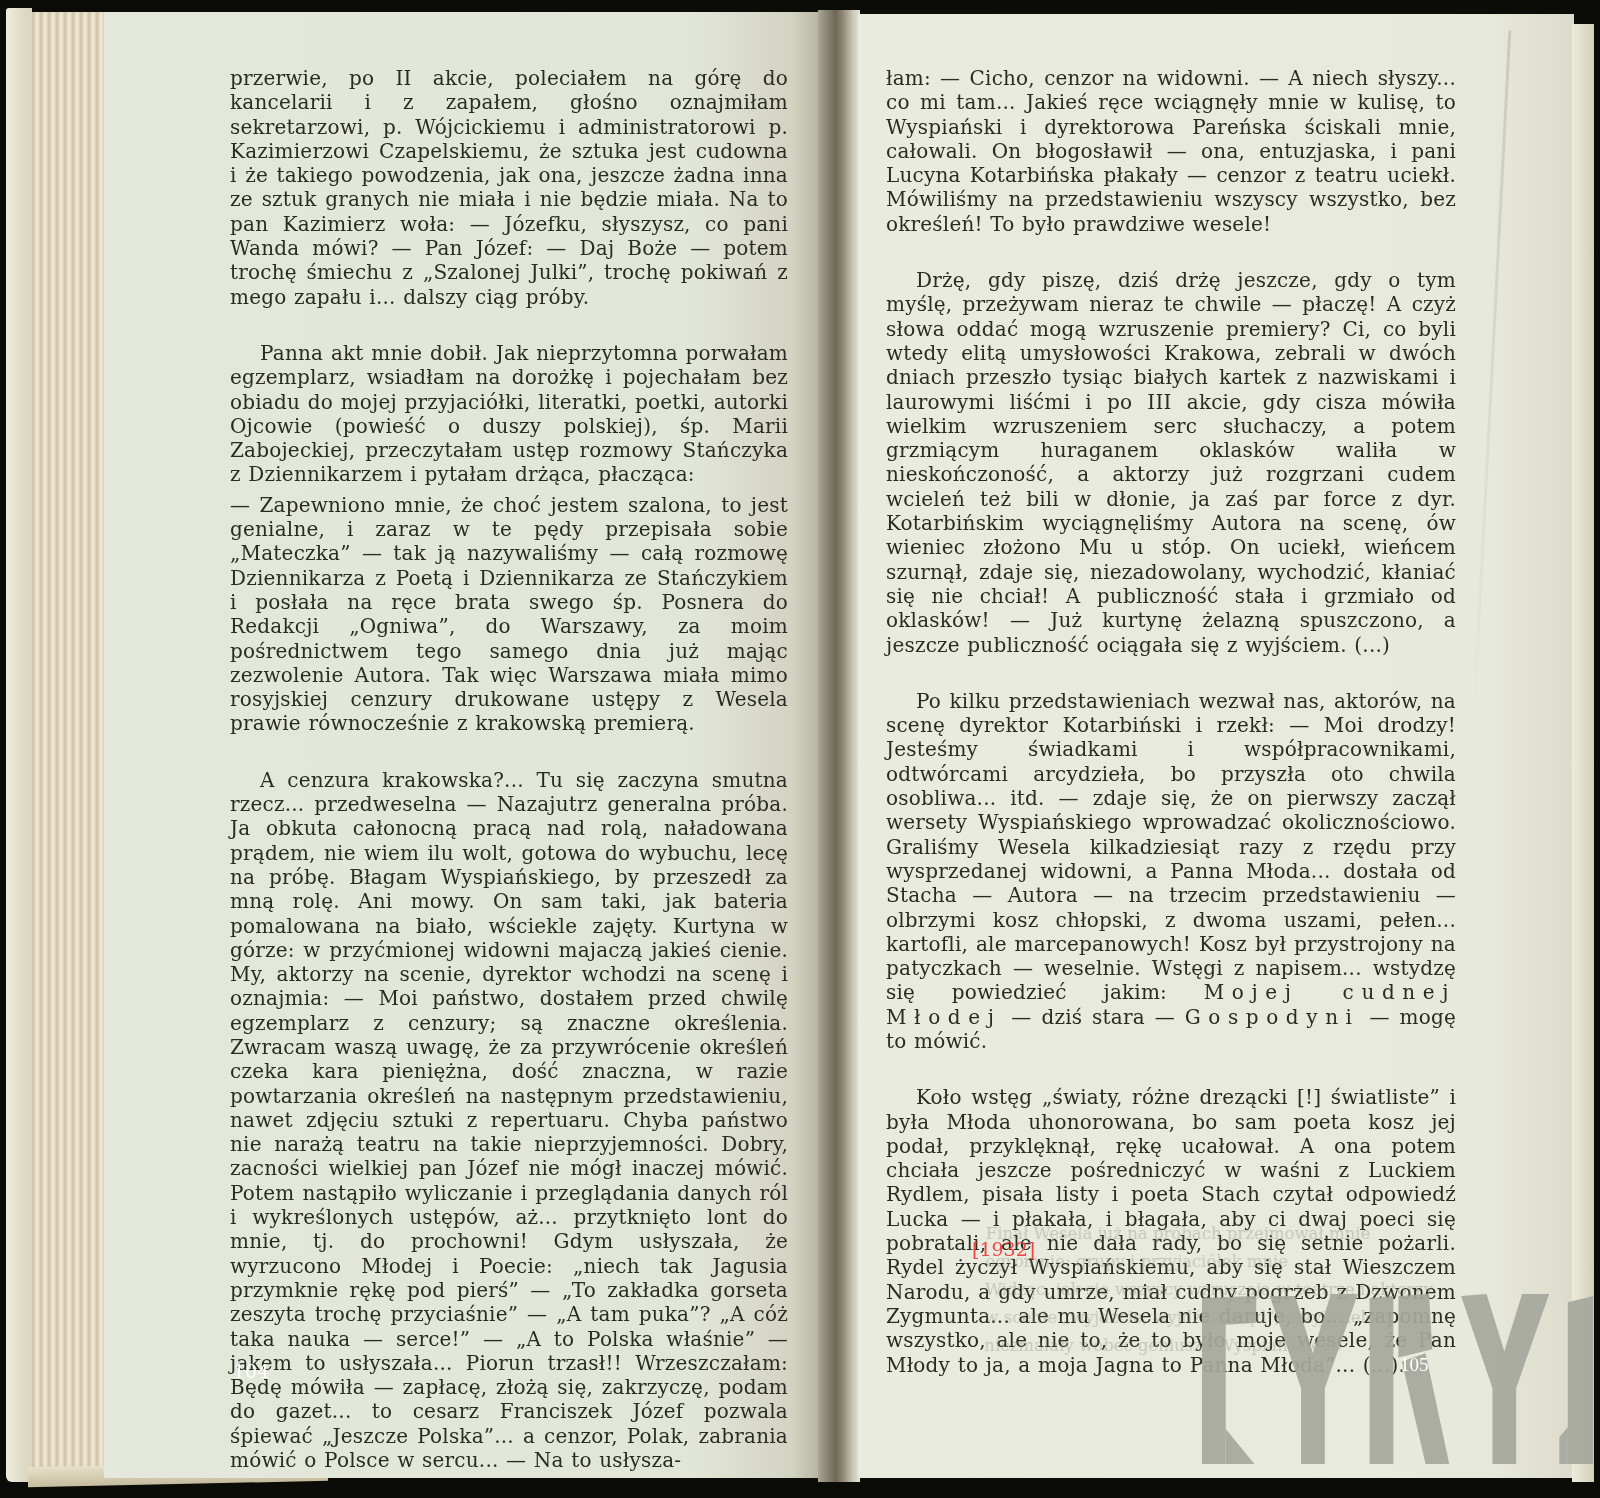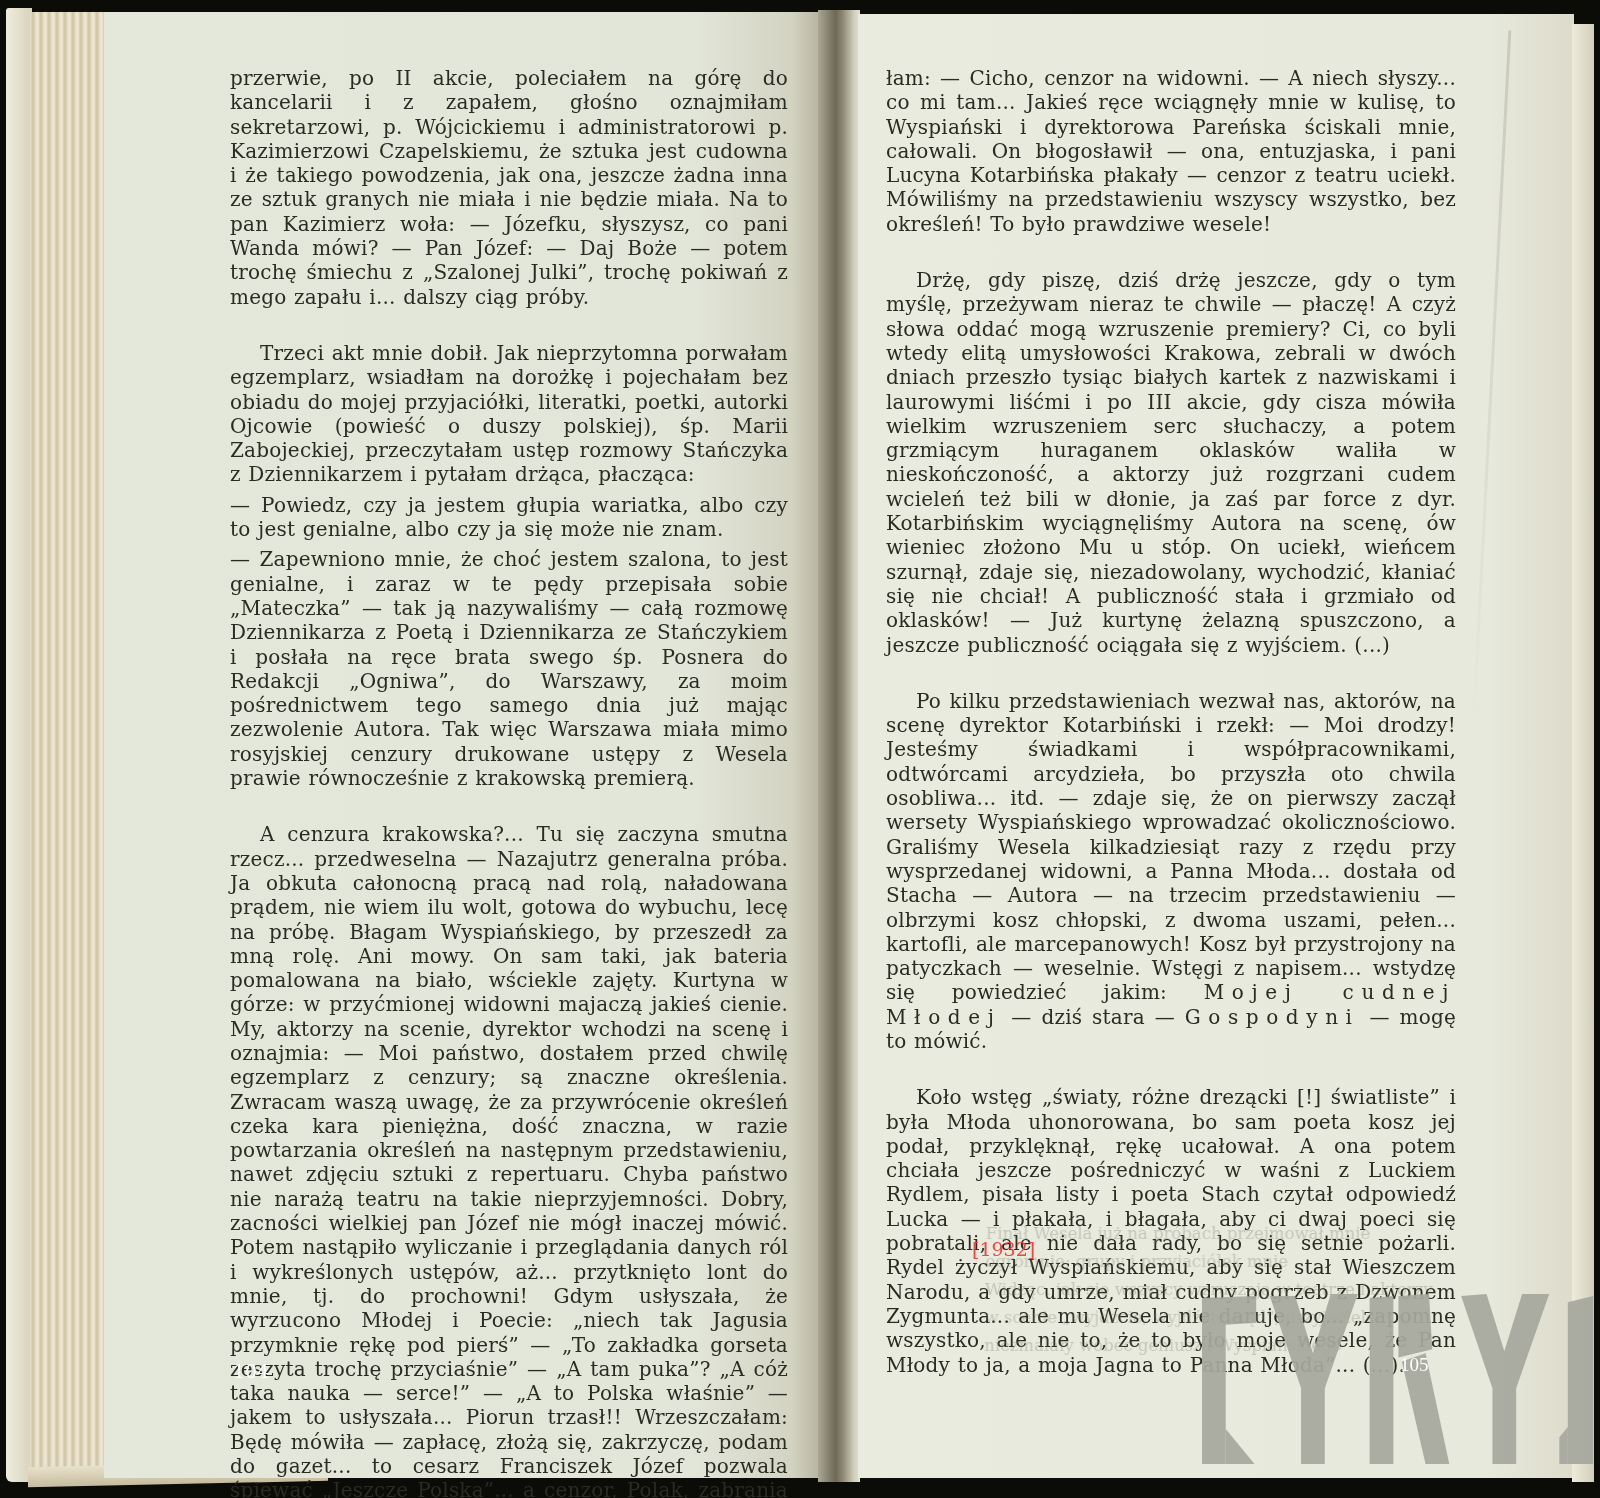--- a/index.html
+++ b/index.html
@@ -59,22 +59,21 @@
 <div class="stack-left"></div>
 <div class="stack-bottom"></div>
 <div class="page-left"></div>
 <div class="gutter"></div>
 <div class="page-right"></div>
 <div class="cover-right"></div>
 <div class="crease"></div>
 
 <div class="text-col text-left">
     <p class="para"><span>przerwie, po II akcie, poleciałem na górę do kancelarii i z zapałem, głośno oznajmiłam sekretarzowi, p. Wójcickiemu i administratorowi p. Kazimierzowi Czapelskiemu, że sztuka jest cudowna i że takiego powodzenia, jak ona, jeszcze żadna inna ze sztuk granych nie miała i nie będzie miała. Na to pan Kazimierz woła: — Józefku, słyszysz, co pani Wanda mówi? — Pan Józef: — Daj Boże — potem trochę śmiechu z „Szalonej Julki”, trochę pokiwań z mego zapału i... dalszy ciąg próby.</span></p>
-    <p class="para indent"><span>Trzeci akt mnie dobił. Jak nieprzytomna porwałam egzemplarz, wsiadłam na dorożkę i pojechałam bez obiadu do mojej przyjaciółki, literatki, poetki, autorki </span><span class="it">Ojcowie</span><span> (powieść o duszy polskiej), śp. Marii Zabojeckiej, przeczytałam ustęp rozmowy Stańczyka z Dziennikarzem i pytałam drżąca, płacząca:</span></p>
-    <p class="para"><span>— Powiedz, czy ja jestem głupia wariatka, albo czy to jest genialne, albo czy ja się może nie znam.</span></p>
+    <p class="para indent"><span>Panna akt mnie dobił. Jak nieprzytomna porwałam egzemplarz, wsiadłam na dorożkę i pojechałam bez obiadu do mojej przyjaciółki, literatki, poetki, autorki </span><span class="it">Ojcowie</span><span> (powieść o duszy polskiej), śp. Marii Zabojeckiej, przeczytałam ustęp rozmowy Stańczyka z Dziennikarzem i pytałam drżąca, płacząca:</span></p>
     <p class="para"><span>— Zapewniono mnie, że choć jestem szalona, to jest genialne, i zaraz w te pędy przepisała sobie „Mateczka” — tak ją nazywaliśmy — całą rozmowę Dziennikarza z Poetą i Dziennikarza ze Stańczykiem i posłała na ręce brata swego śp. Posnera do Redakcji „Ogniwa”, do Warszawy, za moim pośrednictwem tego samego dnia już mając zezwolenie Autora. Tak więc Warszawa miała mimo rosyjskiej cenzury drukowane ustępy z </span><span class="it">Wesela</span><span> prawie równocześnie z krakowską premierą.</span></p>
     <p class="para indent"><span>A cenzura krakowska?... Tu się zaczyna smutna rzecz... przedweselna — Nazajutrz generalna próba. Ja obkuta całonocną pracą nad rolą, naładowana prądem, nie wiem ilu wolt, gotowa do wybuchu, lecę na próbę. Błagam Wyspiańskiego, by przeszedł za mną rolę. Ani mowy. On sam taki, jak bateria pomalowana na biało, wściekle zajęty. Kurtyna w górze: w przyćmionej widowni majaczą jakieś cienie. My, aktorzy na scenie, dyrektor wchodzi na scenę i oznajmia: — Moi państwo, dostałem przed chwilę egzemplarz z cenzury; są znaczne określenia. Zwracam waszą uwagę, że za przywrócenie określeń czeka kara pieniężna, dość znaczna, w razie powtarzania określeń na następnym przedstawieniu, nawet zdjęciu sztuki z repertuaru. Chyba państwo nie narażą teatru na takie nieprzyjemności. Dobry, zacności wielkiej pan Józef nie mógł inaczej mówić. Potem nastąpiło wyliczanie i przeglądania danych ról i wykreślonych ustępów, aż... przytknięto lont do mnie, tj. do prochowni! Gdym usłyszała, że wyrzucono Młodej i Poecie: „niech tak Jagusia przymknie rękę pod pierś” — „To zakładka gorseta zeszyta trochę przyciaśnie” — „A tam puka”? „A cóż taka nauka — serce!” — „A to Polska właśnie” — jakem to usłyszała... Piorun trzasł!! Wrzeszczałam: Będę mówiła — zapłacę, złożą się, zakrzyczę, podam do gazet... to cesarz Franciszek Józef pozwala śpiewać „Jeszcze Polska”... a cenzor, Polak, zabrania mówić o Polsce w sercu... — Na to usłysza-</span></p>
   </div>
 <div class="pagenum pagenum-left">104</div>
 
 <div class="text-col text-right">
     <p class="para"><span>łam: — Cicho, cenzor na widowni. — A niech słyszy... co mi tam... Jakieś ręce wciągnęły mnie w kulisę, to Wyspiański i dyrektorowa Pareńska ściskali mnie, całowali. On błogosławił — ona, entuzjaska, i pani Lucyna Kotarbińska płakały — cenzor z teatru uciekł. Mówiliśmy na przedstawieniu wszyscy wszystko, bez określeń! To było prawdziwe wesele!</span></p>
     <p class="para indent"><span>Drżę, gdy piszę, dziś drżę jeszcze, gdy o tym myślę, przeżywam nieraz te chwile — płaczę! A czyż słowa oddać mogą wzruszenie premiery? Ci, co byli wtedy elitą umysłowości Krakowa, zebrali w dwóch dniach przeszło tysiąc białych kartek z nazwiskami i laurowymi liśćmi i po III akcie, gdy cisza mówiła wielkim wzruszeniem serc słuchaczy, a potem grzmiącym huraganem oklasków waliła w nieskończoność, a aktorzy już rozgrzani cudem wcieleń też bili w dłonie, ja zaś </span><span class="it">par force</span><span> z dyr. Kotarbińskim wyciągnęliśmy Autora na scenę, ów wieniec złożono Mu u stóp. On uciekł, wieńcem szurnął, zdaje się, niezadowolany, wychodzić, kłaniać się nie chciał! A publiczność stała i grzmiało od oklasków! — Już kurtynę żelazną spuszczono, a jeszcze publiczność ociągała się z wyjściem. (...)</span></p>
     <p class="para indent"><span>Po kilku przedstawieniach wezwał nas, aktorów, na scenę dyrektor Kotarbiński i rzekł: — Moi drodzy! Jesteśmy świadkami i współpracownikami, odtwórcami arcydzieła, bo przyszła oto chwila osobliwa... itd. — zdaje się, że on pierwszy zaczął wersety Wyspiańskiego wprowadzać okolicznościowo. Graliśmy </span><span class="it">Wesela</span><span> kilkadziesiąt razy z rzędu przy wysprzedanej widowni, a Panna Młoda... dostała od Stacha — Autora — na trzecim przedstawieniu — olbrzymi kosz chłopski, z dwoma uszami, pełen... kartofli, ale marcepanowych! Kosz był przystrojony na patyczkach — weselnie. Wstęgi z napisem... wstydzę się powiedzieć jakim: </span><span class="sp">Mojej cudnej Młodej</span><span> — dziś stara — </span><span class="sp">Gospodyni</span><span> — mogę to mówić.</span></p>
     <p class="para indent"><span>Koło wstęg „światy, różne drezącki [!] światliste” i była Młoda uhonorowana, bo sam poeta kosz jej podał, przyklęknął, rękę ucałował. A ona potem chciała jeszcze pośredniczyć w waśni z Luckiem Rydlem, pisała listy i poeta Stach czytał odpowiedź Lucka — i płakała, i błagała, aby ci dwaj poeci się pobratali, ale nie dała rady, bo się setnie pożarli. Rydel życzył Wyspiańskiemu, aby się stał Wieszczem Narodu, a gdy umrze, miał cudny pogrzeb z Dzwonem Zygmunta... ale mu </span><span class="it">Wesela</span><span> nie daruje, bo... „zapomnę wszystko, ale nie to, że to było moje wesele, że Pan Młody to ja, a moja Jagna to Panna Młoda”... (...).</span></p>

